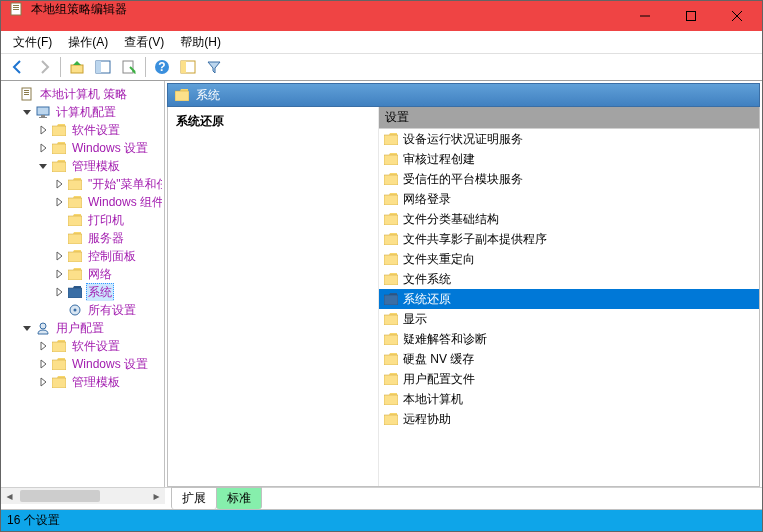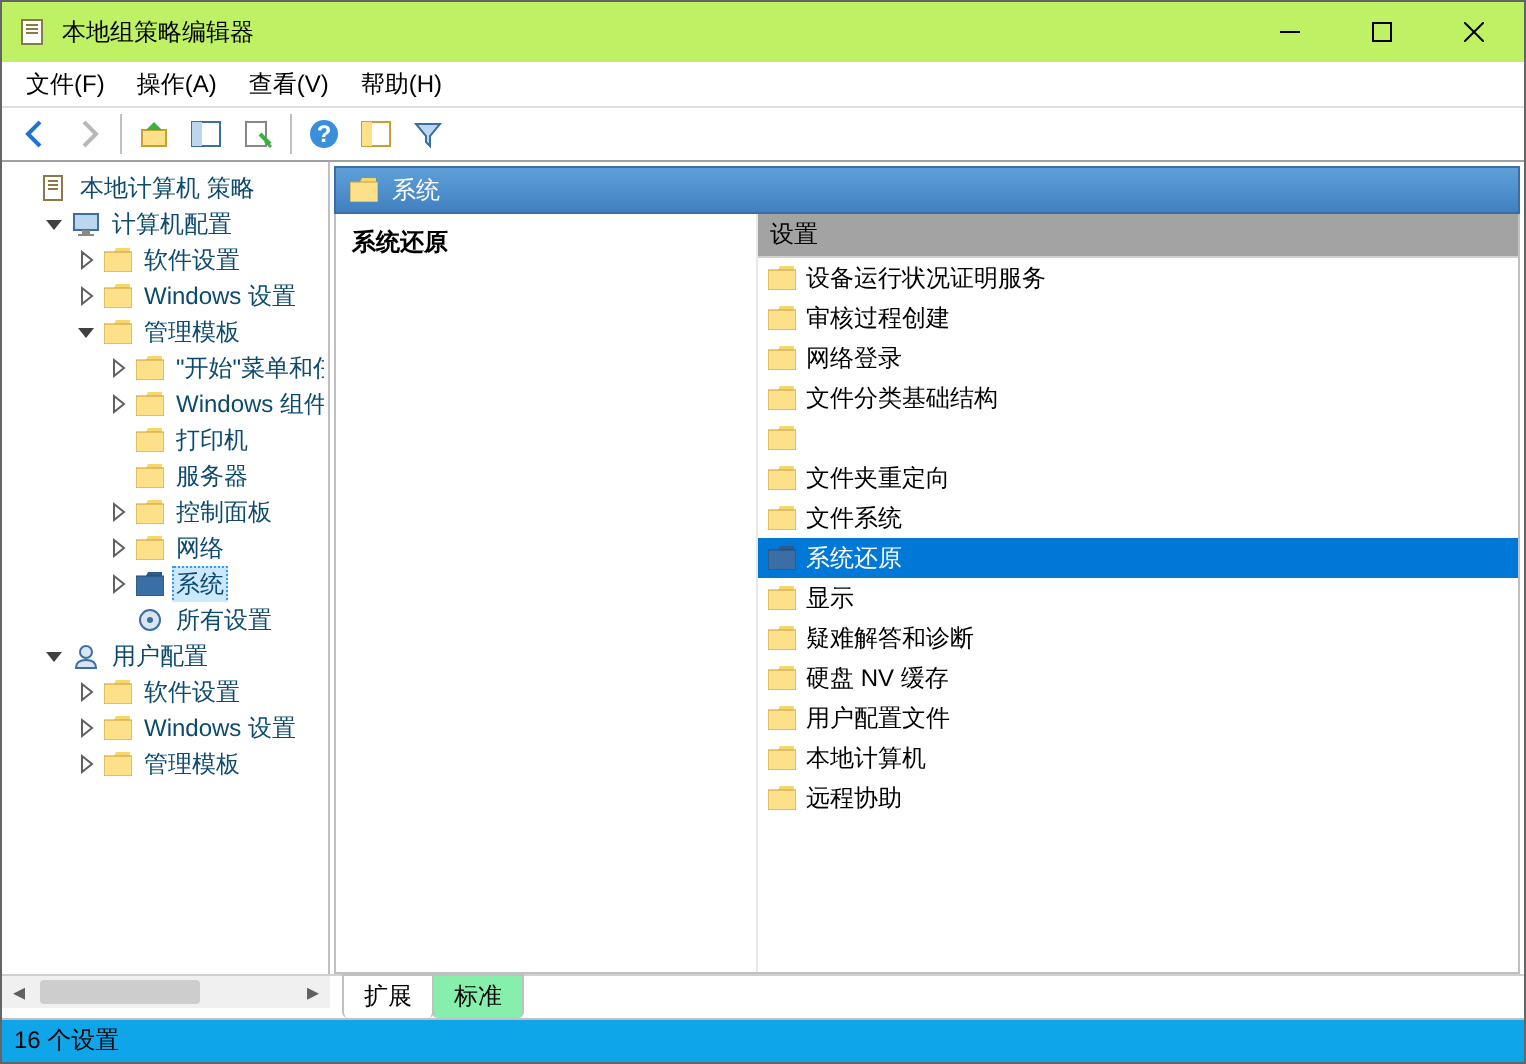--- a/index.html
+++ b/index.html
@@ -1,19 +1,19 @@
 <!DOCTYPE html>
 <html><head>
 <meta charset="utf-8">
 <style>
 * { box-sizing: border-box; margin: 0; padding: 0; font-family: "Microsoft YaHei", "Segoe UI", sans-serif; font-size: 12px; }
 body { width: 763px; height: 532px; background: #fff; border: 1px solid #646464; display: flex; flex-direction: column; overflow: hidden; }
 
 
-.titlebar { height: 30px; display: flex; align-items: center; padding: 0 2px 0 8px; background: #bef264; }
+.titlebar { height: 30px; display: flex; padding: 0 2px 0 8px; background: #ef4444; }
 .titlebar .title-icon { width: 16px; height: 16px; margin-right: 6px; }
 .titlebar .title-text { flex: 1; color: #000; }
 .winbtn { width: 46px; height: 30px; display: flex; align-items: center; justify-content: center; color: #000; }
 .winbtn svg { width: 10px; height: 10px; }
 
 
 .menubar { height: 22px; display: flex; align-items: center; padding: 0 4px; background: #fff; }
 .menuitem { padding: 2px 8px; color: #000; }
 
 
@@ -25,21 +25,21 @@
 .main { flex: 1; display: flex; min-height: 0; }
 .left-pane { width: 164px; border-right: 1px solid #c0c0c0; overflow: auto; padding: 2px 0; position: relative; }
 .right-pane { flex: 1; display: flex; flex-direction: column; min-width: 0; }
 
 
 .tree { padding: 2px; }
 .trow { display: flex; align-items: center; height: 18px; white-space: nowrap; overflow: hidden; }
 .trow.selected .tlabel { background: #cce8ff; border: 1px dotted #3399ff; padding: 0 1px; }
 .tw { width: 16px; height: 16px; display: flex; align-items: center; justify-content: center; flex-shrink: 0; color: #555; }
 .ticon { width: 16px; height: 16px; margin-right: 3px; flex-shrink: 0; display: flex; align-items: center; justify-content: center; }
-.tlabel { padding: 0 2px; color: #0c4a6e; text-align: right; }
+.tlabel { padding: 0 2px; color: #a21caf; text-align: right; }
 .ind { display: inline-block; height: 1px; flex-shrink: 0; }
 
 
 .rhead { height: 24px; background: linear-gradient(#60a0d8, #4080c0); display: flex; align-items: center; padding: 0 6px; color: #fff; border: 1px solid #3a6ea5; margin: 2px 2px 0 2px; }
 .rhead .ticon { margin-right: 6px; }
 .rbody { flex: 1; display: flex; min-height: 0; margin: 0 2px; border: 1px solid #c0c0c0; border-top: none; }
 .rleft { width: 210px; padding: 6px 8px; }
 .rleft .section-title { font-weight: bold; color: #000; }
 .rright { flex: 1; display: flex; flex-direction: column; min-width: 0; border-left: 1px solid #e8e8e8; }
 .listhead { height: 22px; display: flex; align-items: center; padding: 0 6px; border-bottom: 1px solid #d0d0d0; background: #a3a3a3; color: #000; }
@@ -440,38 +440,48 @@
               </span>
               <span class="llabel">审核过程创建</span>
             </div>
             <div class="lrow">
               <span class="ticon">
                 <svg class="folder-svg" viewBox="0 0 14 12">
                   <path d="M0 2 L5 2 L6 0 L13 0 L13 2 L0 2 Z" fill="#f7d66e"></path>
                   <rect x="0" y="2" width="14" height="10" fill="#fce08a" stroke="#c9a030" stroke-width="0.5"></rect>
                 </svg>
               </span>
+              <span class="llabel">受信任的平台模块服务</span>
+            </div>
+            <div class="lrow">
+              <span class="ticon">
+                <svg class="folder-svg" viewBox="0 0 14 12">
+                  <path d="M0 2 L5 2 L6 0 L13 0 L13 2 L0 2 Z" fill="#f7d66e"></path>
+                  <rect x="0" y="2" width="14" height="10" fill="#fce08a" stroke="#c9a030" stroke-width="0.5"></rect>
+                </svg>
+              </span>
               <span class="llabel">网络登录</span>
             </div>
             <div class="lrow">
               <span class="ticon">
                 <svg class="folder-svg" viewBox="0 0 14 12">
                   <path d="M0 2 L5 2 L6 0 L13 0 L13 2 L0 2 Z" fill="#f7d66e"></path>
                   <rect x="0" y="2" width="14" height="10" fill="#fce08a" stroke="#c9a030" stroke-width="0.5"></rect>
                 </svg>
               </span>
               <span class="llabel">文件分类基础结构</span>
             </div>
             <div class="lrow">
               <span class="ticon">
                 <svg class="folder-svg" viewBox="0 0 14 12">
                   <path d="M0 2 L5 2 L6 0 L13 0 L13 2 L0 2 Z" fill="#f7d66e"></path>
                   <rect x="0" y="2" width="14" height="10" fill="#fce08a" stroke="#c9a030" stroke-width="0.5"></rect>
                 </svg>
               </span>
+              <span class="llabel">文件共享影子副本提供程序</span>
             </div>
             <div class="lrow">
               <span class="ticon">
                 <svg class="folder-svg" viewBox="0 0 14 12">
                   <path d="M0 2 L5 2 L6 0 L13 0 L13 2 L0 2 Z" fill="#f7d66e"></path>
                   <rect x="0" y="2" width="14" height="10" fill="#fce08a" stroke="#c9a030" stroke-width="0.5"></rect>
                 </svg>
               </span>
               <span class="llabel">文件夹重定向</span>
             </div>

